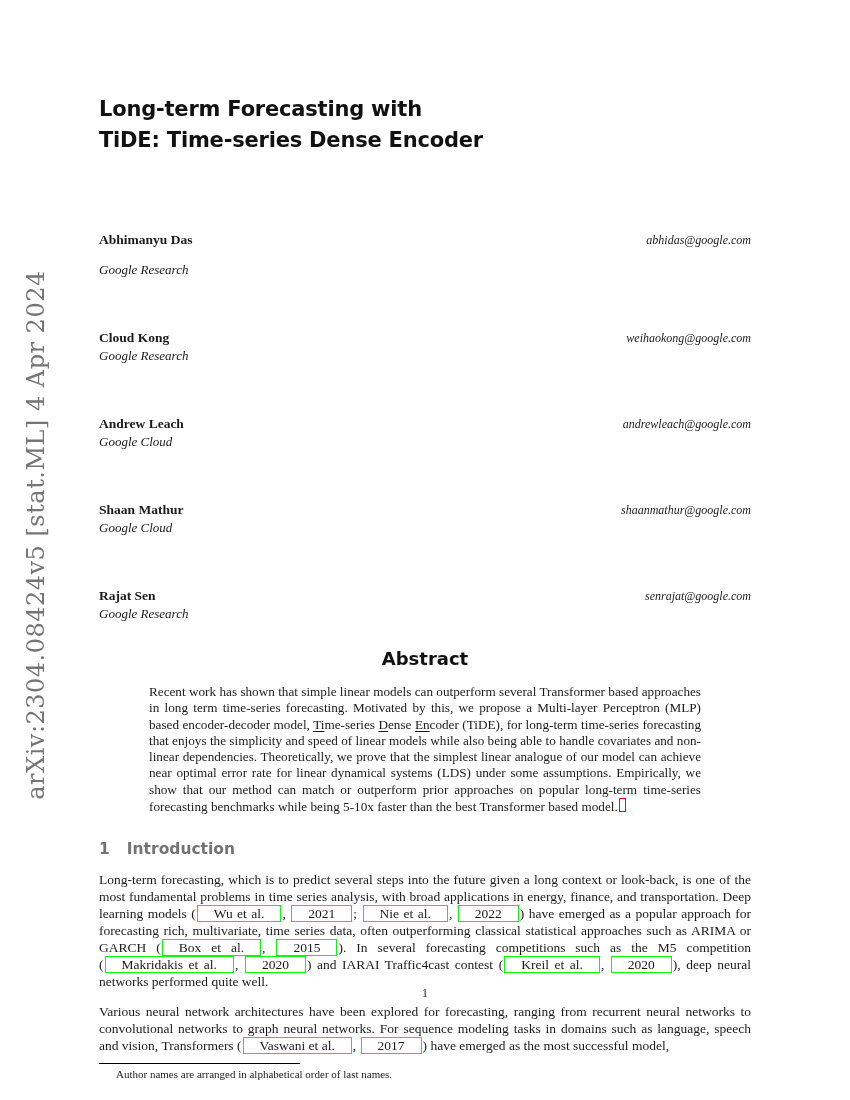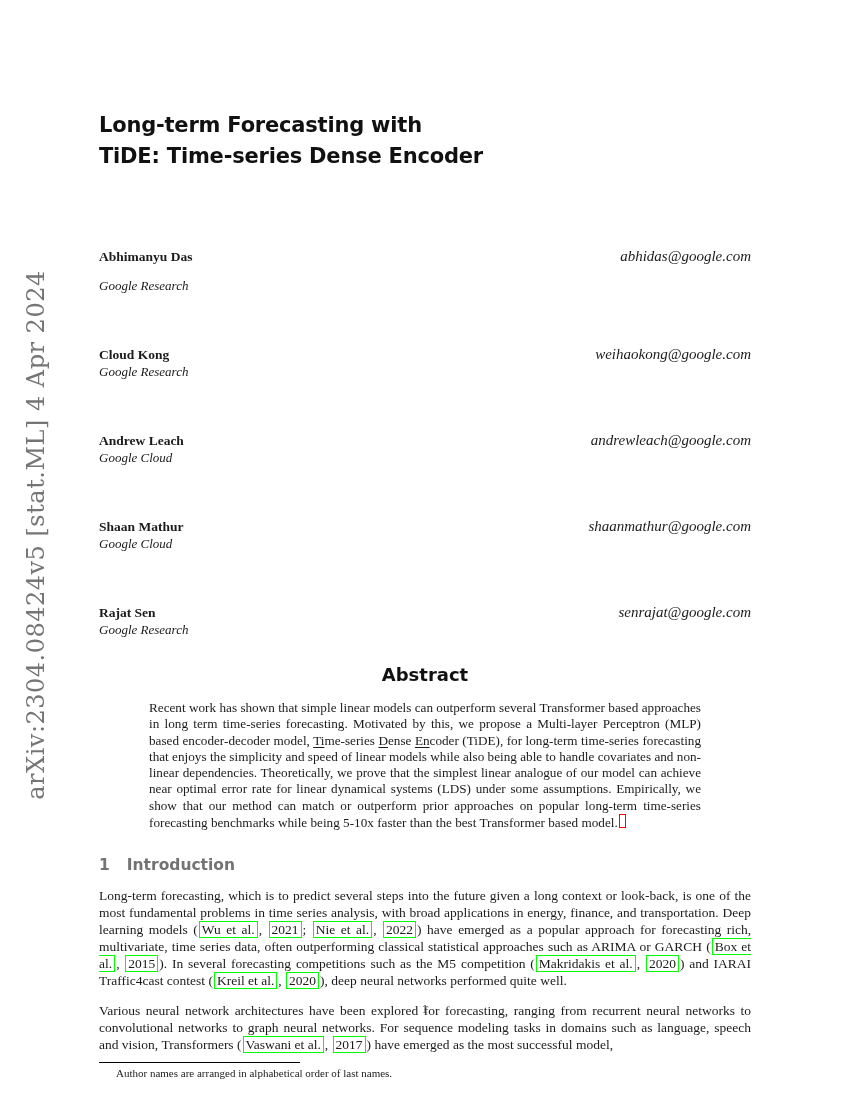--- a/index.html
+++ b/index.html
@@ -15,33 +15,33 @@
 
   
   .arxiv-stamp{
     position:absolute;left:36px;top:535px;
     transform:translate(-50%,-50%) rotate(-90deg);
     white-space:nowrap;
     font-family:"DejaVu Serif",serif;
     font-size:24px;color:var(--sidebar);letter-spacing:.5px;
   }
 
-  .content{position:absolute;left:99px;top:16px;width:652px;}
+  .content{position:absolute;left:99px;top:0;width:652px;}
 
   .title{
     font-family:"DejaVu Sans",sans-serif;font-weight:bold;
     font-size:21px;line-height:31px;letter-spacing:-.2px;
     margin:94px 0 0 0;color:#111;
   }
 
   .authors{margin-top:37px;}
   .author-block{margin-bottom:14px;}
   .author-row{display:flex;justify-content:space-between;align-items:baseline;line-height:15px;}
   .author-name{font-weight:bold;font-size:13.5px;text-align:right;}
-  .author-email{font-style:italic;font-size:15px;margin-top:40px;}
+  .author-email{font-style:italic;font-size:12px;margin-top:40px;}
   .author-affiliation{font-style:italic;font-size:13px;line-height:15px;margin-top:2px;}
   .author-block.first .author-affiliation{margin-top:14px;}
 
   .abstract-heading{
     font-family:"DejaVu Sans",sans-serif;font-weight:bold;
     font-size:18px;text-align:center;margin:27px 0 0 0;color:#111;
   }
   .abstract-body{
     font-size:13.2px;line-height:16.3px;text-align:justify;
     margin:15px 50px 12px 50px;
@@ -53,21 +53,21 @@
   }
   .section-number{margin-right:17px;}
 
   .body-par{
     font-size:13.5px;line-height:17px;text-align:justify;
     margin:13px 0 0 0;
   }
 
   .cite-box{
     border:1px solid var(--cite);
-    padding:0 2px;margin:13px 1px;
+    padding:0 16px;margin:13px 1px;
   }
   .uline{text-decoration:underline;text-underline-offset:2px;}
   .red-marker{
     display:inline-block;width:5px;height:12px;
     border:1px solid var(--redbox);
     margin-left:1px;vertical-align:-1px;
   }
 
   .footnote-rule{width:201px;border-top:1px solid #000;margin-top:9px;}
   .footnote{

